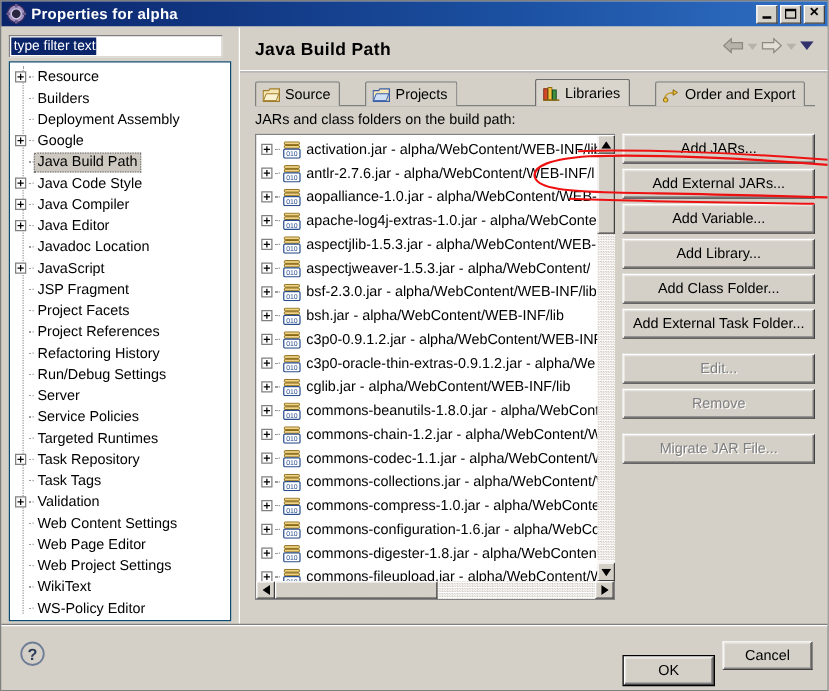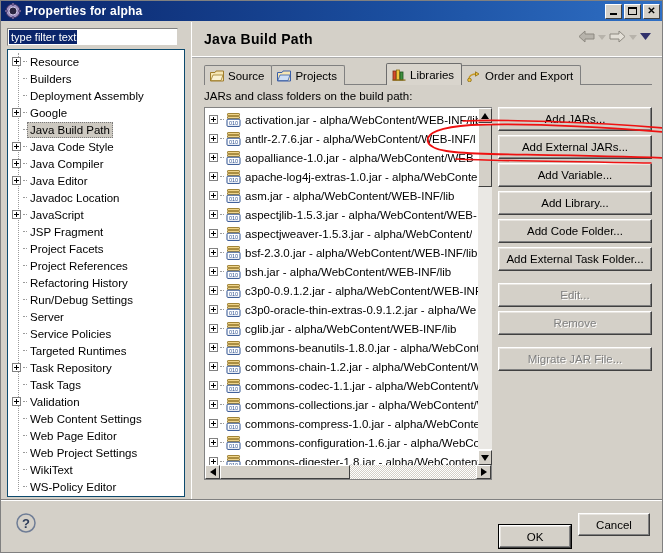--- a/index.html
+++ b/index.html
@@ -147,20 +147,21 @@
     width: 472px; height: 2px;
     border-top: 1px solid #ffffff;
     border-bottom: 1px solid #ababab;
   }
 
   
   .tabs {
     position: absolute; left: 12px; top: 41px;
     display: flex; align-items: flex-end;
     height: 22px;
+    gap: 21px;
   }
   .tab {
     height: 20px;
     display: flex; align-items: center; gap: 4px;
     padding: 0 7px 0 5px;
     font-size: 11.5px; color: #000;
     background: #d4d0c8;
     border: 1px solid #808080;
     border-bottom: none;
     border-top-left-radius: 2px; border-top-right-radius: 2px;
@@ -618,31 +619,20 @@
           </div>
           <div class="jar-row">
             <span class="twisty has-box"></span>
             <span class="tree-connector"></span>
             <span class="jar-icon"><svg width="15" height="14" viewBox="0 0 15 14">
                 <rect x="1.5" y="0.5" width="12" height="2.2" rx="0.6" fill="#f0d48a" stroke="#8a6a12" stroke-width="0.8"></rect>
                 <rect x="1.5" y="3.4" width="12" height="2.2" rx="0.6" fill="#f0d48a" stroke="#8a6a12" stroke-width="0.8"></rect>
                 <rect x="1" y="6.2" width="13" height="7.2" rx="1" fill="#ffffff" stroke="#2b4f8e" stroke-width="1"></rect>
                 <text x="7.5" y="12" font-size="5.5" fill="#2b4f8e" text-anchor="middle" font-family="Liberation Sans, sans-serif">010</text>
               </svg></span>
-            <span class="jar-text">asm.jar - alpha/WebContent/WEB-INF/lib</span>
-          </div>
-          <div class="jar-row">
-            <span class="twisty has-box"></span>
-            <span class="tree-connector"></span>
-            <span class="jar-icon"><svg width="15" height="14" viewBox="0 0 15 14">
-                <rect x="1.5" y="0.5" width="12" height="2.2" rx="0.6" fill="#f0d48a" stroke="#8a6a12" stroke-width="0.8"></rect>
-                <rect x="1.5" y="3.4" width="12" height="2.2" rx="0.6" fill="#f0d48a" stroke="#8a6a12" stroke-width="0.8"></rect>
-                <rect x="1" y="6.2" width="13" height="7.2" rx="1" fill="#ffffff" stroke="#2b4f8e" stroke-width="1"></rect>
-                <text x="7.5" y="12" font-size="5.5" fill="#2b4f8e" text-anchor="middle" font-family="Liberation Sans, sans-serif">010</text>
-              </svg></span>
             <span class="jar-text">aspectjlib-1.5.3.jar - alpha/WebContent/WEB-</span>
           </div>
           <div class="jar-row">
             <span class="twisty has-box"></span>
             <span class="tree-connector"></span>
             <span class="jar-icon"><svg width="15" height="14" viewBox="0 0 15 14">
                 <rect x="1.5" y="0.5" width="12" height="2.2" rx="0.6" fill="#f0d48a" stroke="#8a6a12" stroke-width="0.8"></rect>
                 <rect x="1.5" y="3.4" width="12" height="2.2" rx="0.6" fill="#f0d48a" stroke="#8a6a12" stroke-width="0.8"></rect>
                 <rect x="1" y="6.2" width="13" height="7.2" rx="1" fill="#ffffff" stroke="#2b4f8e" stroke-width="1"></rect>
                 <text x="7.5" y="12" font-size="5.5" fill="#2b4f8e" text-anchor="middle" font-family="Liberation Sans, sans-serif">010</text>
@@ -823,21 +813,21 @@
             <path d="M6 4 L0 0 L0 8 Z" fill="#000"></path>
           </svg>
       </div>
     </div>
 
     <div class="side-buttons" id="side-buttons">
         <div class="sbtn">Add JARs...</div>
         <div class="sbtn">Add External JARs...</div>
         <div class="sbtn">Add Variable...</div>
         <div class="sbtn">Add Library...</div>
-        <div class="sbtn">Add Code Folder...</div>
+        <div class="sbtn">Add Class Folder...</div>
         <div class="sbtn">Add External Task Folder...</div>
         <div class="sbtn disabled gap-top">Edit...</div>
         <div class="sbtn disabled">Remove</div>
         <div class="sbtn disabled gap-top">Migrate JAR File...</div>
       </div>
 
   </div>
 
   <div class="bottom-sep"></div>
 

